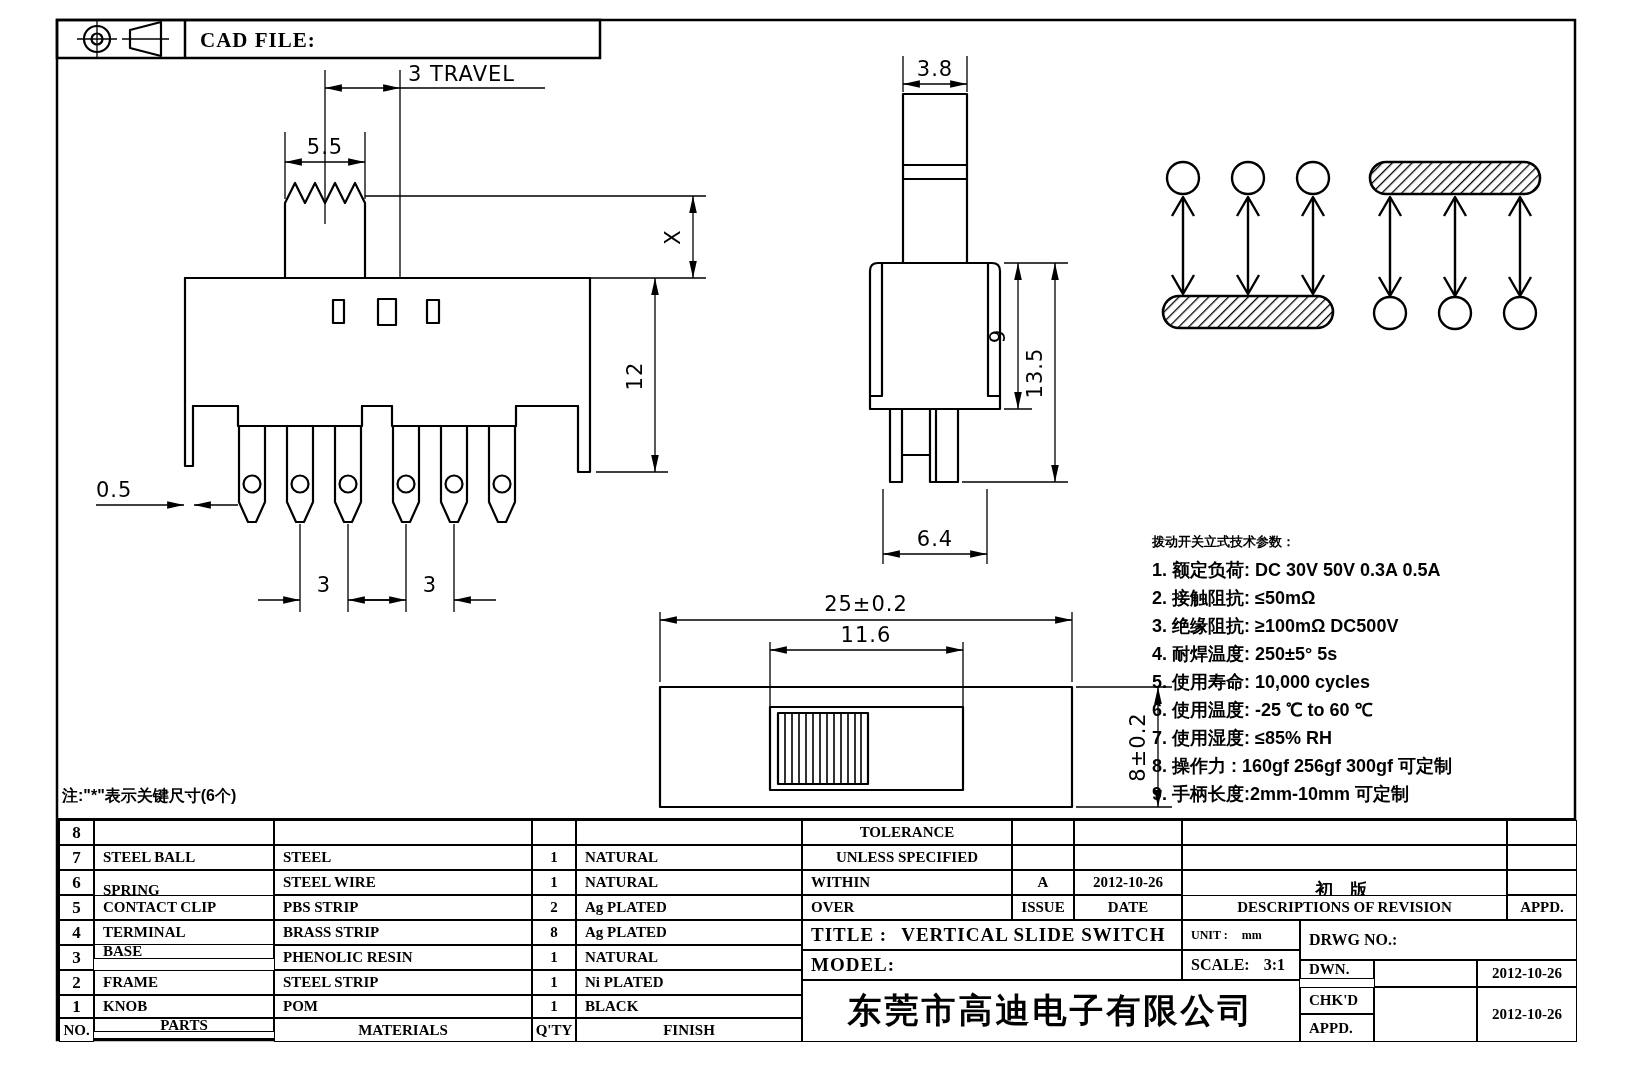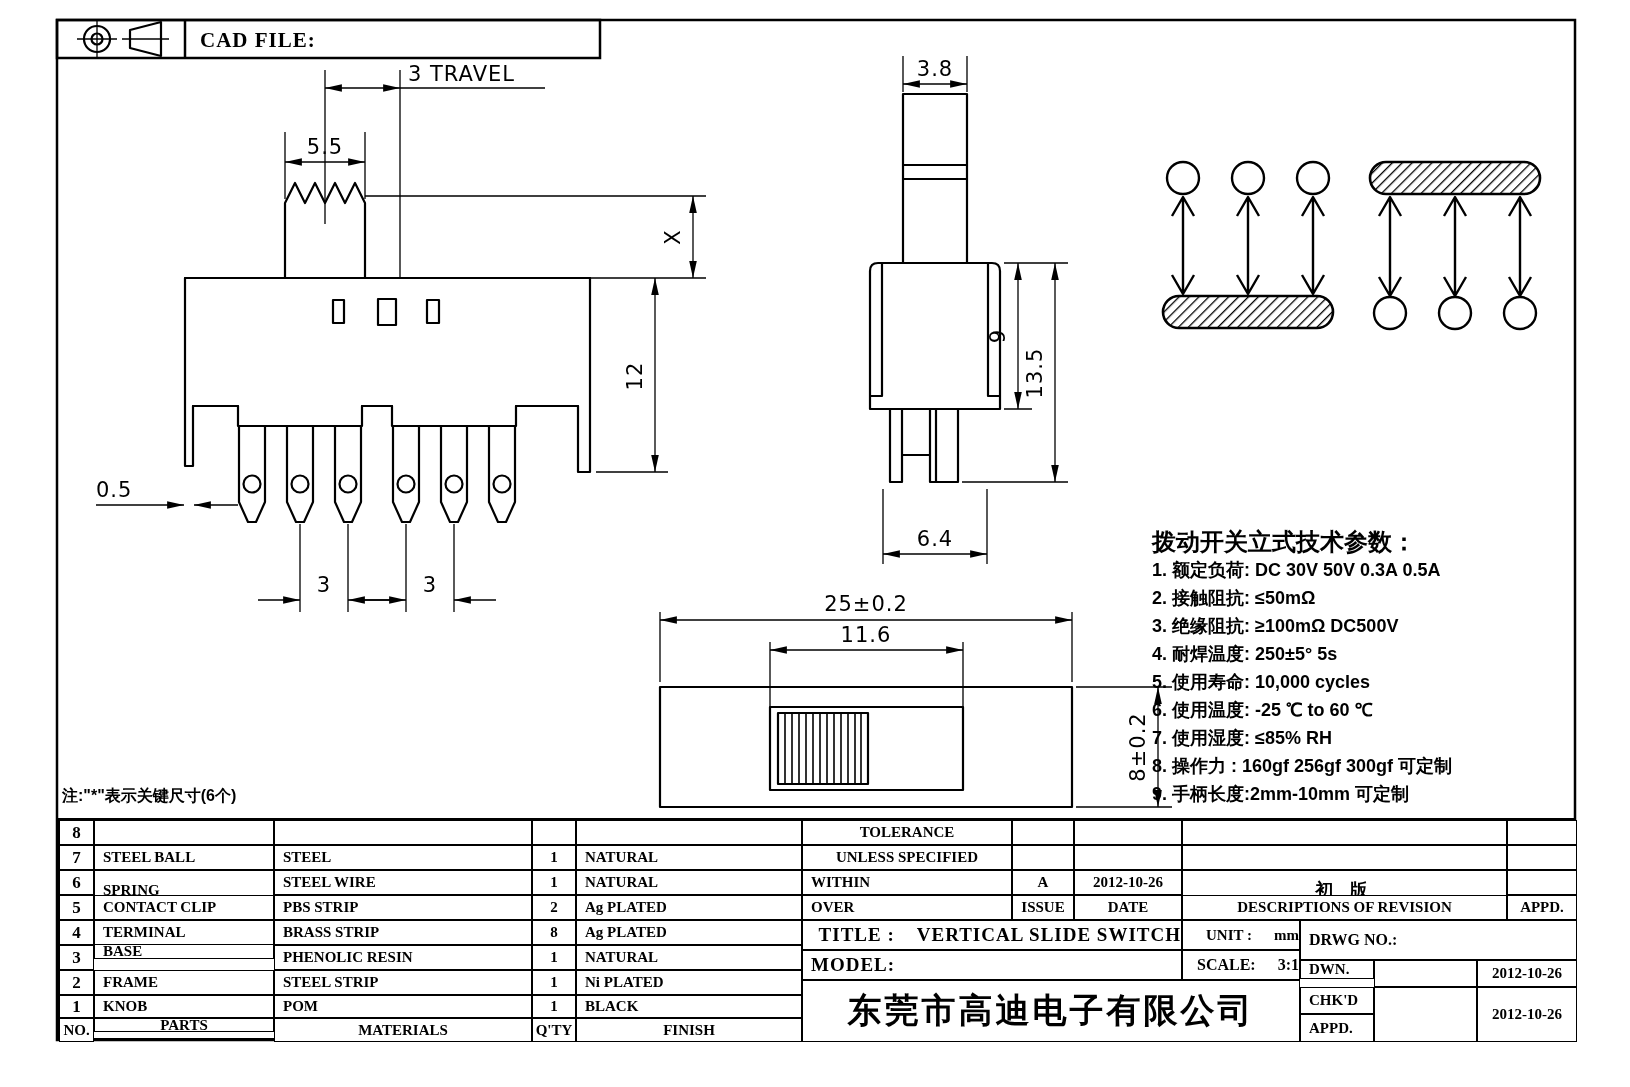--- a/index.html
+++ b/index.html
@@ -7,32 +7,32 @@
         font-family:"Liberation Serif",serif;color:#000;}
   svg.draw{position:absolute;left:0;top:0;}
   .ol{stroke:#000;stroke-width:2.2;fill:none;stroke-linejoin:round;stroke-linecap:round;}
   .sl{stroke:#000;stroke-width:2.4;fill:none;stroke-linejoin:round;}
   .dl{stroke:#000;stroke-width:1.3;fill:none;}
   .bl{stroke:#000;stroke-width:2.5;fill:none;}
   .dt{font-family:"DejaVu Sans",sans-serif;font-size:21px;fill:#000;letter-spacing:1px;}
   .ht{font-family:"Liberation Serif",serif;font-weight:bold;font-size:21px;fill:#000;letter-spacing:1px;}
   .specs{position:absolute;left:1152px;top:528px;width:440px;
          font-family:"Liberation Sans",sans-serif;font-weight:bold;font-size:18px;line-height:28px;}
-  .specs .t{font-size:24px;}
+  .specs .t{font-size:13px;}
   .note{position:absolute;left:62px;top:786px;font-family:"Liberation Sans",sans-serif;
         font-weight:bold;font-size:16px;}
   .tb{position:absolute;left:57px;top:818px;width:1518px;height:222px;border:2px solid #000;box-sizing:border-box;}
   .cell{position:absolute;box-sizing:border-box;border:1px solid #000;display:flex;align-items:center;
         overflow:hidden;white-space:nowrap;font-weight:bold;font-size:15px;background:#fff;}
   .c{justify-content:center;}
   .l{padding-left:8px;}
   .num{font-size:17px;}
   .big{font-family:"Liberation Sans",sans-serif;font-size:34px;letter-spacing:3px;}
   .ttl{font-size:19px;letter-spacing:1px;}
-  .gap{gap:22px;justify-content:flex-end;}
+  .gap{gap:14px;}
   .cjk{font-size:18px;letter-spacing:6px;}
 </style>
 </head>
 <body>
 
 <div class="page">
 
 <svg class="draw" width="1630" height="1087" viewBox="0 0 1630 1087">
   <defs>
     <marker id="ah" viewBox="0 0 12 6" refX="12" refY="3" markerWidth="13" markerHeight="6.5" orient="auto-start-reverse">
@@ -276,21 +276,21 @@
 
   <div class="cell" style="left:1448px;top:0;width:70px;height:25px"></div>
   <div class="cell" style="left:1448px;top:25px;width:70px;height:25px"></div>
   <div class="cell c" style="left:1448px;top:50px;width:70px;height:25px"></div>
   <div class="cell c" style="left:1448px;top:75px;width:70px;height:25px">APPD.</div>
 
   <div class="cell l ttl gap" style="left:743px;top:100px;width:380px;height:30px">
     <span>TITLE :</span>
     <span>VERTICAL SLIDE SWITCH</span>
   </div>
-  <div class="cell l gap" style="left:1123px;top:100px;width:118px;height:30px;font-size:15px">
+  <div class="cell l gap" style="left:1123px;top:100px;width:118px;height:30px;font-size:12px">
     <span>UNIT :</span>
     <span>mm</span>
   </div>
   <div class="cell l ttl" style="left:743px;top:130px;width:380px;height:30px">MODEL:</div>
 
   <div class="cell l" style="left:1241px;top:100px;width:277px;height:40px;font-size:16px">DRWG NO.:</div>
   <div class="cell l gap" style="left:1123px;top:130px;width:118px;height:30px;font-size:16px">
     <span>SCALE:</span>
     <span>3:1</span>
   </div>

